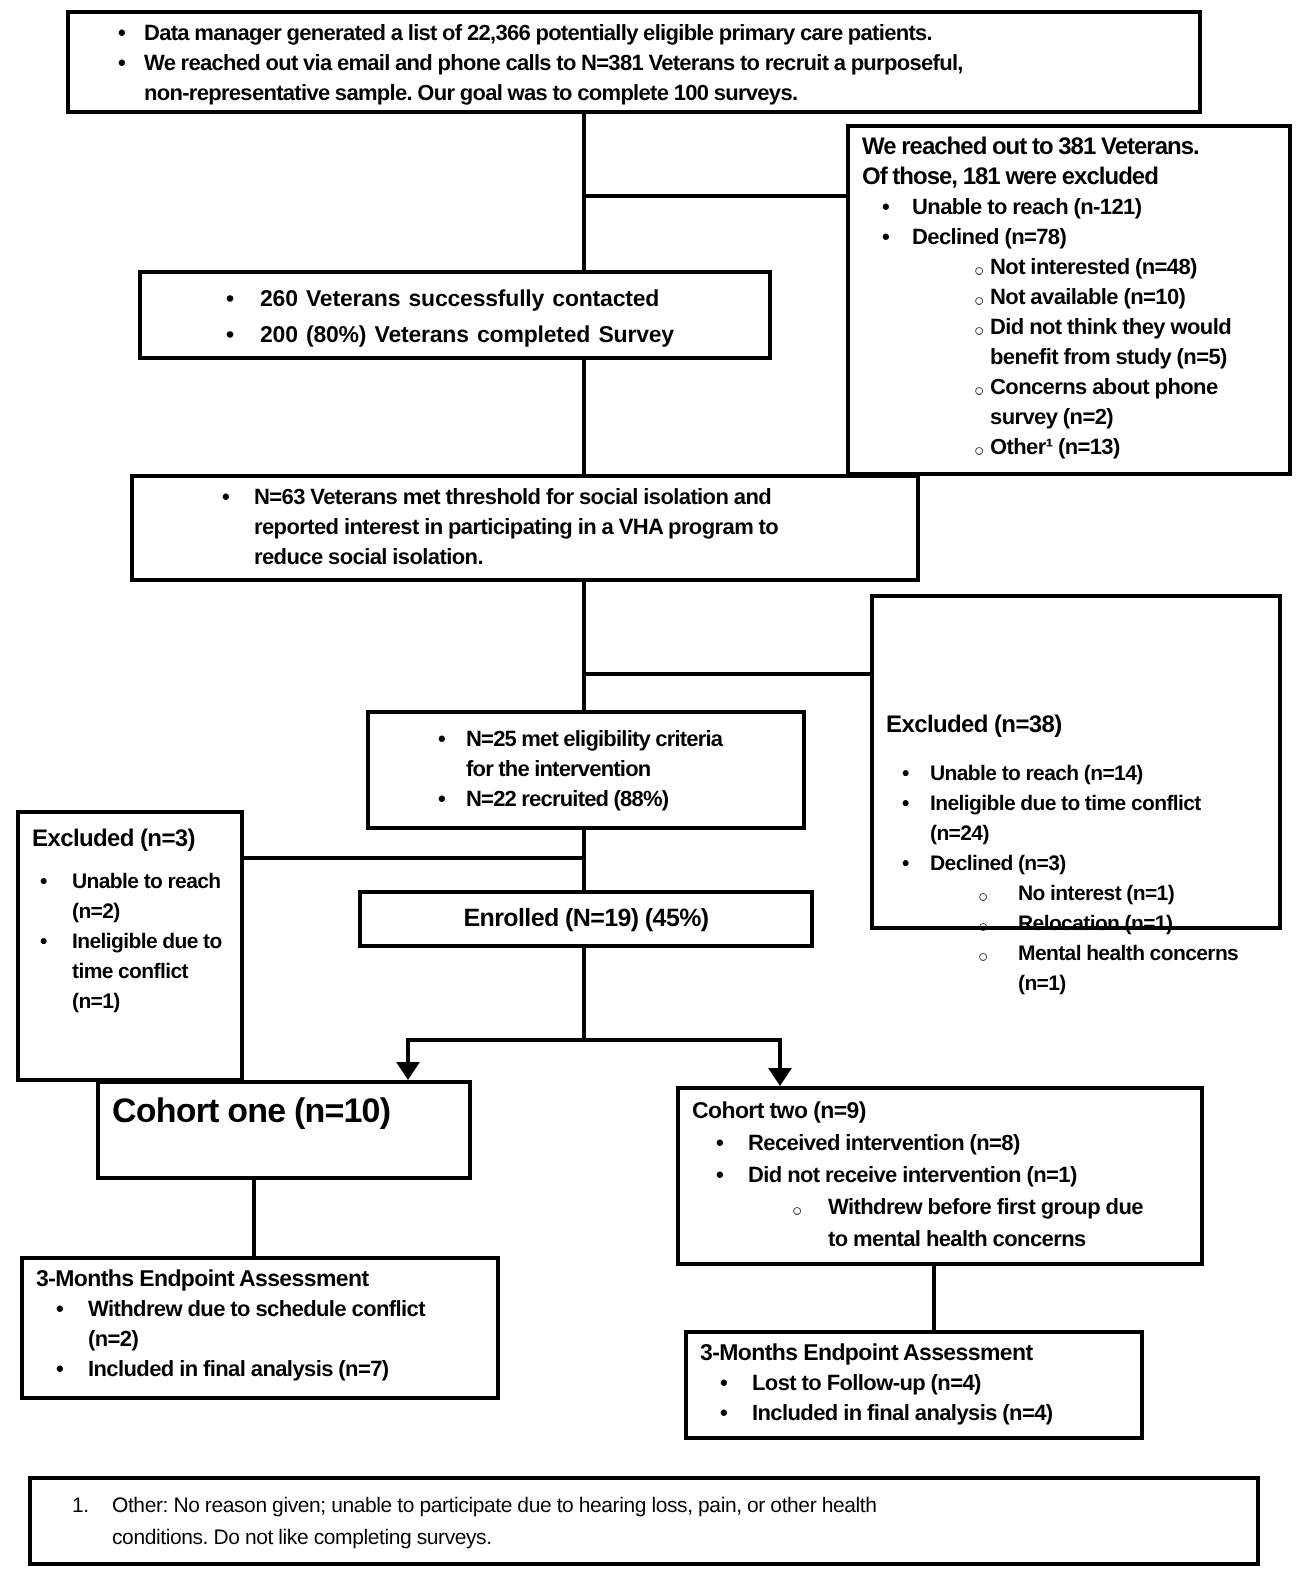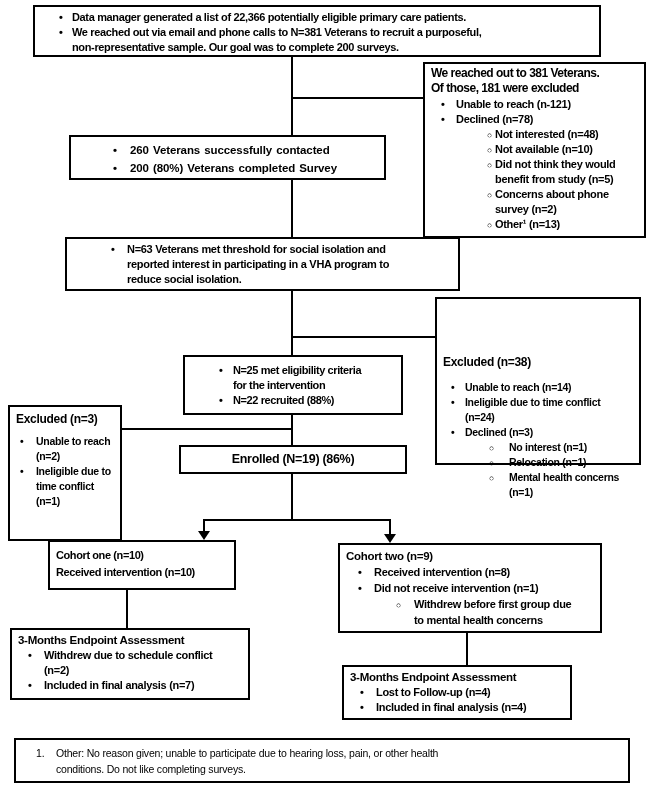--- a/index.html
+++ b/index.html
@@ -28,21 +28,21 @@
                 font-size:11.5px;letter-spacing:-0.1px;word-spacing:1px;line-height:18px;padding-top:4px;}
   #thresholdBox{left:65px;top:237px;width:395px;height:54px;--m1:40px;--t1:56px;font-size:11px;}
   #excluded38Box{left:435px;top:297px;width:206px;height:168px;--m1:10px;--t1:24px;--m2:48px;--t2:68px;padding-top:8px;}
   #excluded38Box .box-title{font-size:12px;margin-bottom:10px;margin-top:48px;}
   #eligibilityBox{left:183px;top:355px;width:220px;height:60px;--m1:30px;--t1:44px;
                   font-size:11px;letter-spacing:-0.4px;padding-top:6px;}
   #excluded3Box{left:8px;top:405px;width:114px;height:136px;--m1:6px;--t1:22px;padding-top:5px;}
   #excluded3Box .box-title{font-size:12px;margin-bottom:7px;}
   #enrolledBox{left:179px;top:445px;width:228px;height:29px;text-align:center;
                font-size:12.5px;line-height:25px;padding:0;}
-  #cohort1Box{left:48px;top:540px;width:188px;height:50px;font-size:11px;letter-spacing:-0.4px;
+  #cohort1Box{left:48px;top:540px;width:188px;height:50px;font-size:17px;letter-spacing:-0.4px;
               line-height:17px;padding:5px 6px;}
   #cohort2Box{left:338px;top:543px;width:264px;height:90px;--m1:14px;--t1:30px;--m2:52px;--t2:70px;
               font-size:11px;line-height:16px;padding:3px 4px;}
   #cohort2Box .box-title{font-size:11.5px;}
   #endpoint1Box{left:10px;top:628px;width:240px;height:72px;--m1:12px;--t1:28px;font-size:11px;padding-top:3px;}
   #endpoint1Box .box-title{font-size:11.5px;}
   #endpoint2Box{left:342px;top:665px;width:230px;height:55px;--m1:12px;--t1:28px;font-size:11px;padding-top:3px;}
   #endpoint2Box .box-title{font-size:11.5px;}
   #footnoteBox{left:14px;top:738px;width:616px;height:45px;font-weight:400;font-size:10.5px;
                letter-spacing:-0.2px;line-height:16px;padding:5px 6px;}
@@ -56,21 +56,21 @@
 <div class="canvas">
 
   <div class="box" id="topBox">
       <div class="li lvl1">
         <span class="marker">•</span>
         <span class="txt">Data manager generated a list of 22,366 potentially eligible primary care patients.</span>
       </div>
       <div class="li lvl1">
         <span class="marker">•</span>
         <span class="txt">We reached out via email and phone calls to N=381 Veterans to recruit a purposeful,
-non-representative sample. Our goal was to complete 200 surveys.</span>
+non-representative sample. Our goal was to complete 100 surveys.</span>
       </div>
     </div>
 
   <div class="box" id="reachOutBox">
     <div class="box-title">We reached out to 381 Veterans.
 Of those, 181 were excluded</div>
     <div>
         <div class="li lvl1">
           <span class="marker">•</span>
           <span class="txt">Unable to reach (n-121)</span>
@@ -178,25 +178,24 @@
         </div>
         <div class="li lvl1">
           <span class="marker">•</span>
           <span class="txt">Ineligible due to
 time conflict
 (n=1)</span>
         </div>
       </div>
   </div>
 
-  <div class="box" id="enrolledBox">Enrolled (N=19) (86%)</div>
+  <div class="box" id="enrolledBox">Enrolled (N=19) (45%)</div>
 
   <div class="box" id="cohort1Box">
     <div>Cohort one (n=10)</div>
-    <div>Received intervention (n=10)</div>
   </div>
 
   <div class="box" id="cohort2Box">
     <div class="box-title">Cohort two (n=9)</div>
     <div>
         <div class="li lvl1">
           <span class="marker">•</span>
           <span class="txt">Received intervention (n=8)</span>
         </div>
         <div class="li lvl1">

